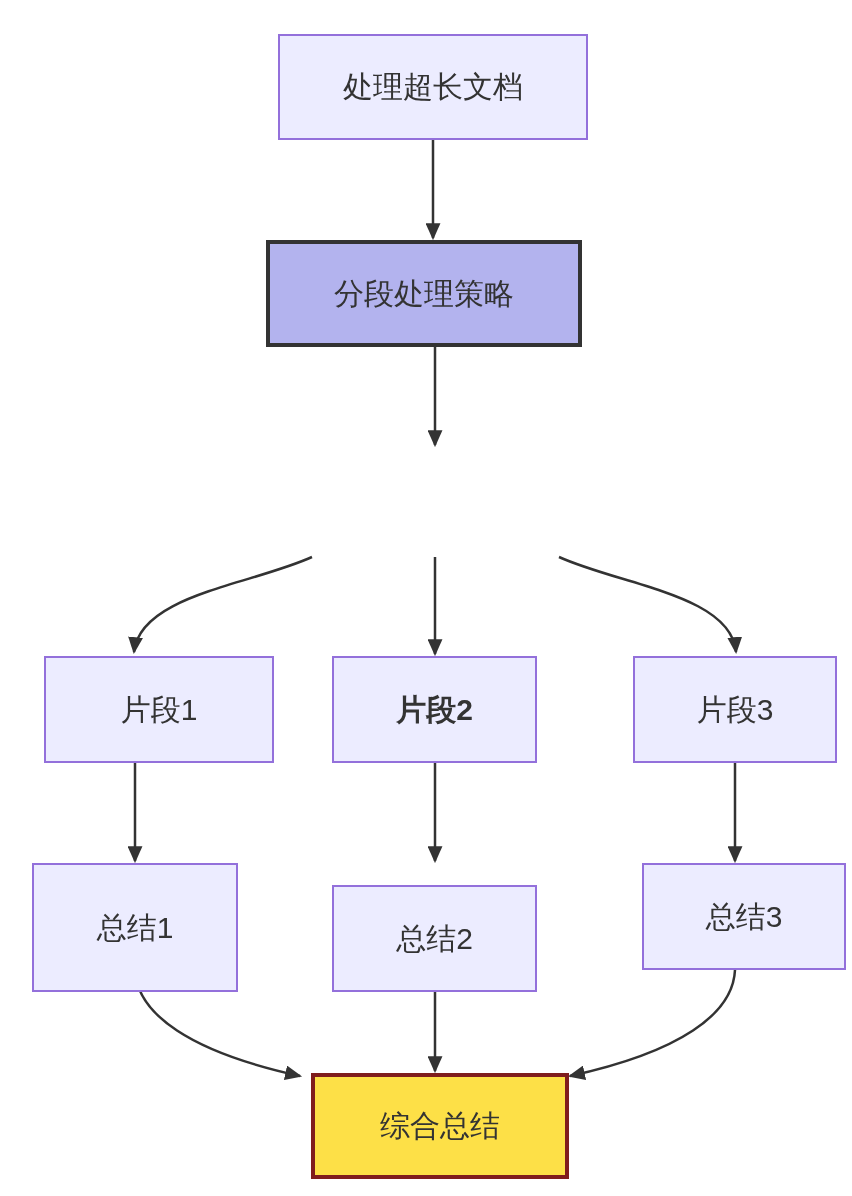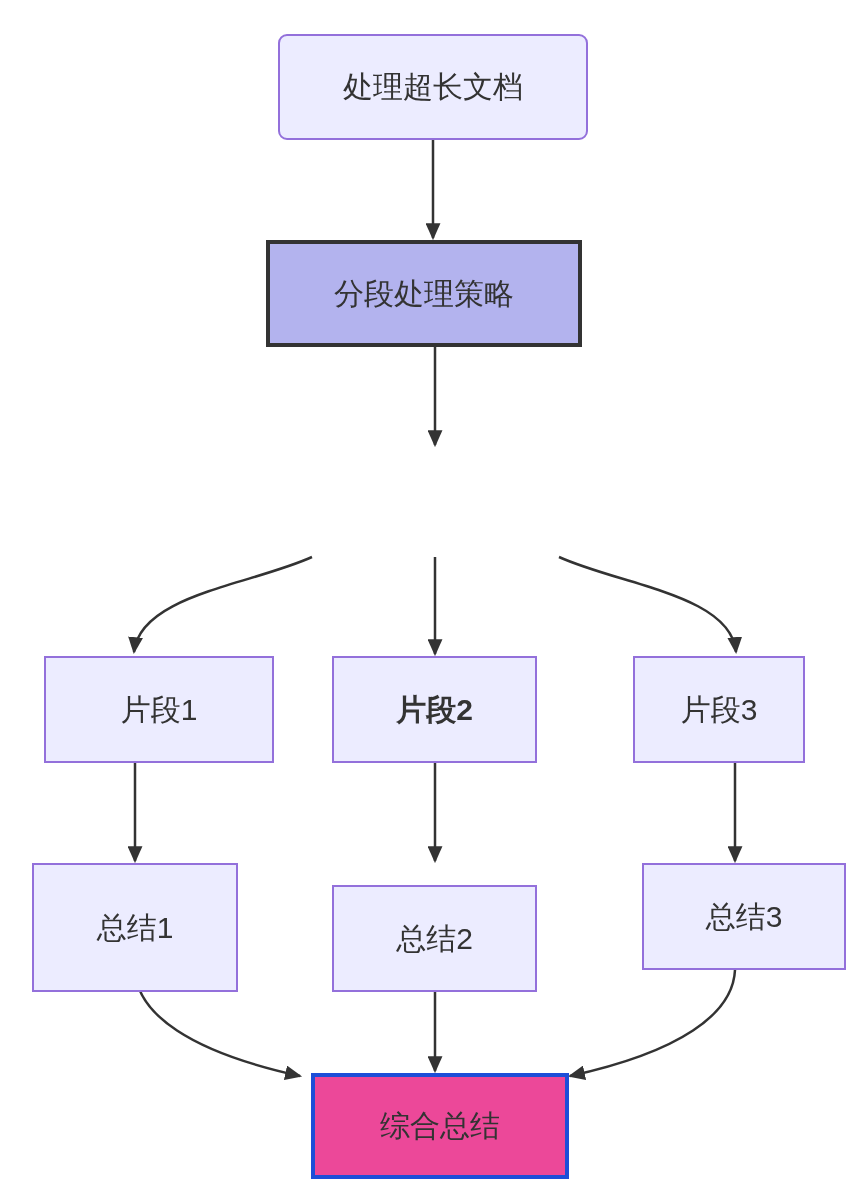--- a/index.html
+++ b/index.html
@@ -36,22 +36,22 @@
     font-size: 30px;
     line-height: 1.2;
     text-align: center;
     white-space: nowrap;
   }
   .node.emphasis {
     background: #B3B3EE;
     border: 4px solid #333333;
   }
   .node.success {
-    background: #ec4899;
-    border: 4px solid #1d4ed8;
+    background: #fde047;
+    border: 4px solid #7f1d1d;
   }
   .edge {
     stroke: #333333;
     stroke-width: 2.5;
     fill: none;
   }
 </style>
 </head>
 <body>
 
@@ -69,30 +69,30 @@
     <path class="edge" d="M 435 557 L 435 654" marker-end="url(#arrowhead)"></path>
     <path class="edge" d="M 559 557 C 621 585, 731 595, 736 652" marker-end="url(#arrowhead)"></path>
     <path class="edge" d="M 135 763 L 135 861" marker-end="url(#arrowhead)"></path>
     <path class="edge" d="M 435 763 L 435 861" marker-end="url(#arrowhead)"></path>
     <path class="edge" d="M 735 763 L 735 861" marker-end="url(#arrowhead)"></path>
     <path class="edge" d="M 135 970 C 137 1014, 190 1052, 300 1076" marker-end="url(#arrowhead)"></path>
     <path class="edge" d="M 435 970 L 435 1071" marker-end="url(#arrowhead)"></path>
     <path class="edge" d="M 735 970 C 733 1014, 680 1052, 570 1076" marker-end="url(#arrowhead)"></path>
   </svg>
 
-  <div class="node" style="left:278px; top:34px; width:310px; height:106px;border-radius:9px;">处理超长文档</div>
+  <div class="node" style="left:278px; top:34px; width:310px; height:106px;">处理超长文档</div>
 
   <div class="node emphasis" style="left:266px; top:240px; width:316px; height:107px;">分段处理策略</div>
 
 
   <div class="node" style="left:44px; top:656px; width:230px; height:107px;text-align:right;">片段1</div>
 
   <div class="node" style="left:332px; top:656px; width:205px; height:107px;font-weight:bold;">片段2</div>
 
-  <div class="node" style="left:633px; top:656px; width:172px; height:107px;">片段3</div>
+  <div class="node" style="left:633px; top:656px; width:204px; height:107px;">片段3</div>
 
   <div class="node" style="left:32px; top:863px; width:206px; height:129px;">总结1</div>
 
   <div class="node" style="left:332px; top:885px; width:205px; height:107px;">总结2</div>
 
   <div class="node" style="left:633px; top:863px; width:204px; height:107px;margin-left:9px;">总结3</div>
 
   <div class="node success" style="left:311px; top:1073px; width:258px; height:106px;">综合总结</div>
 
 </div>

